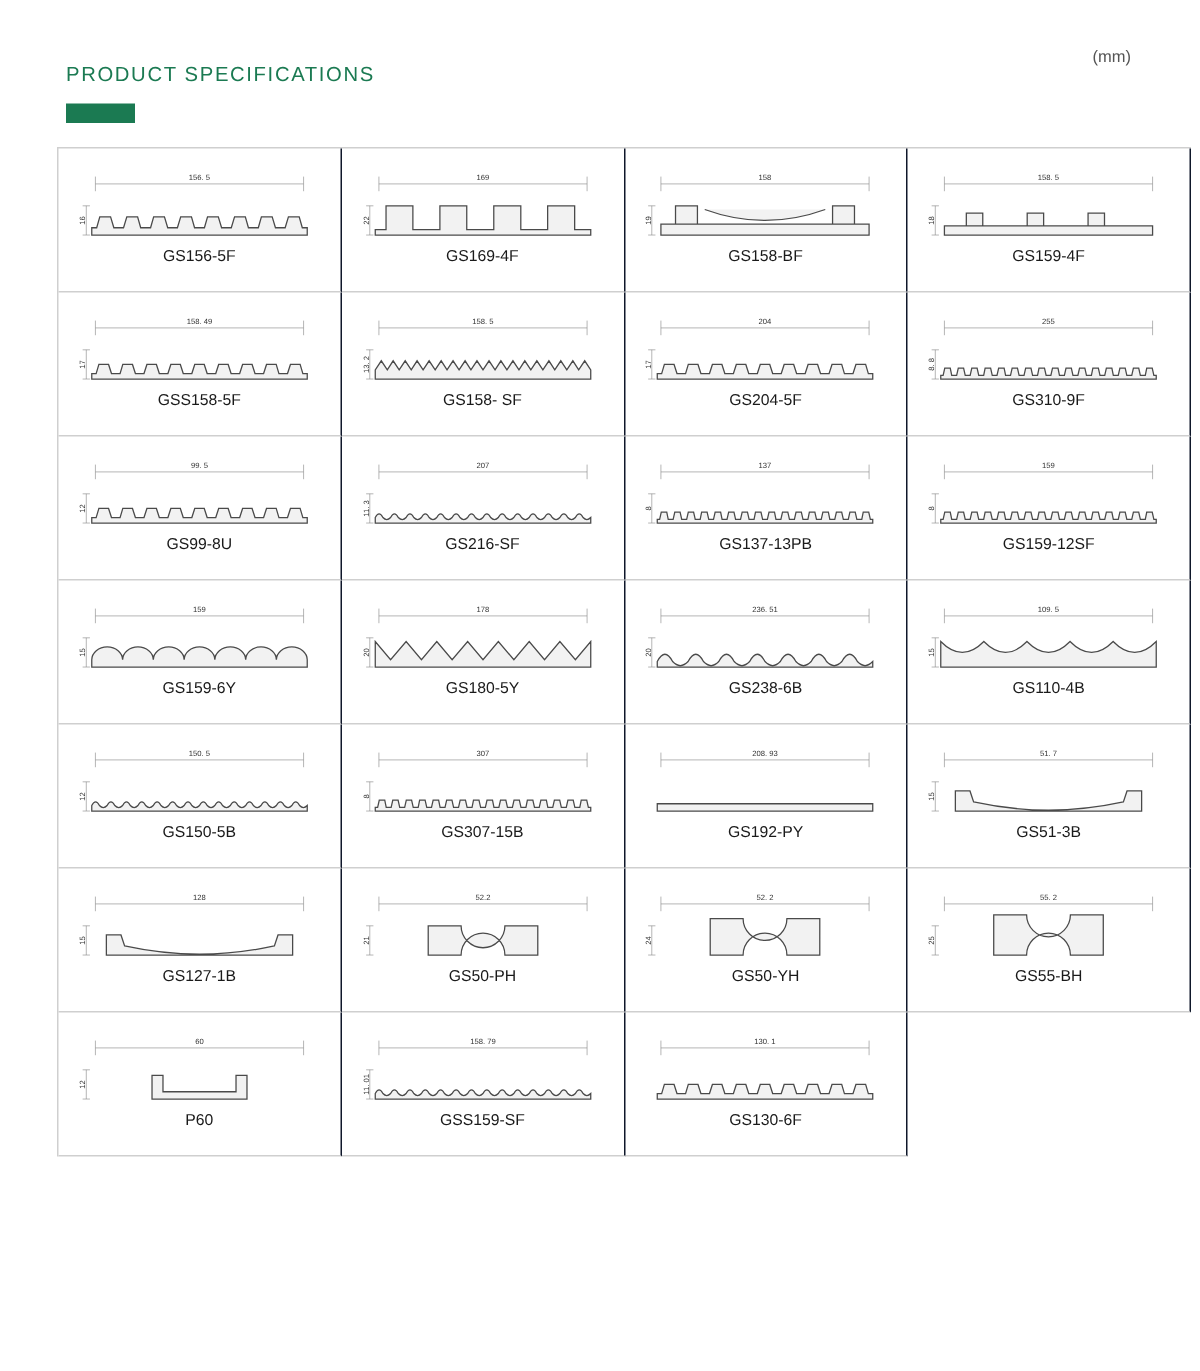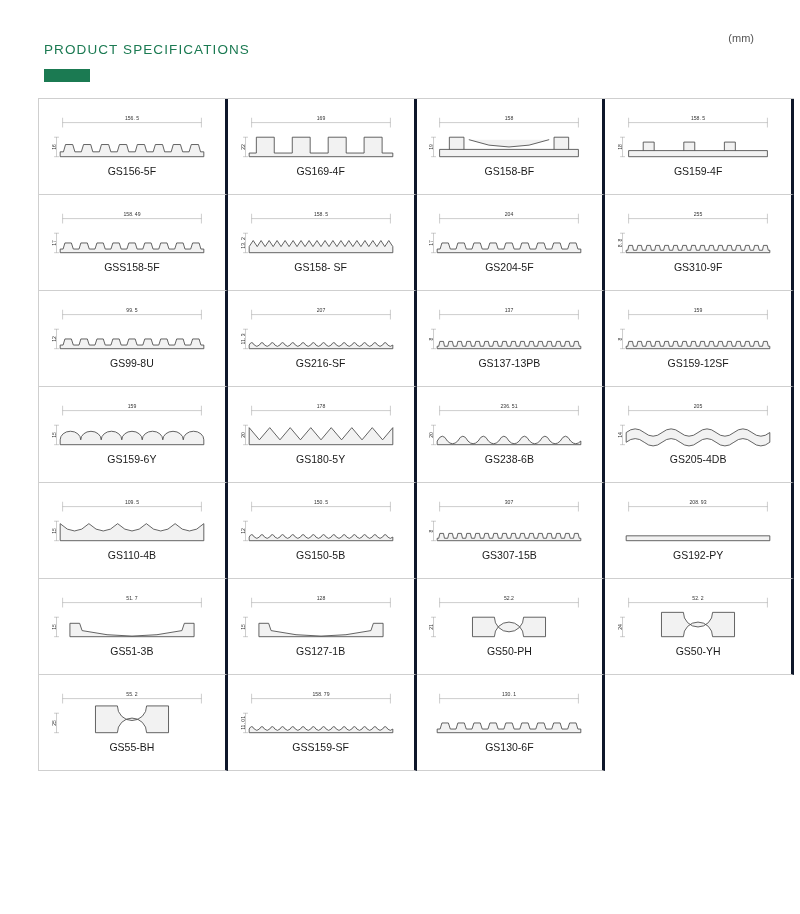--- a/index.html
+++ b/index.html
@@ -40,21 +40,21 @@
   .grid {
     margin: 16px 22px 0 22px;
     border: 1px solid #cfcfcf;
     border-right: none;
     border-bottom: none;
     display: grid;
     grid-template-columns: repeat(4, 1fr);
     width: 756px;
   }
   .cell {
-    border-right: 3px solid #0f172a;
+    border-right: 1px solid #0f172a;
     border-bottom: 1px solid #cfcfcf;
     height: 96px;
     display: flex;
     flex-direction: column;
     align-items: center;
     justify-content: flex-start;
     padding-top: 8px;
     position: relative;
   }
   .figure {
@@ -401,40 +401,20 @@
         <div class="label">GS238-6B</div>
       </div>
       <div class="cell">
         <div class="figure">
           <svg width="170" height="56" viewBox="0 0 130 46">
       <g class="dimline">
       <line x1="8" y1="12" x2="122" y2="12"></line>
       <line x1="8" y1="8" x2="8" y2="16"></line>
       <line x1="122" y1="8" x2="122" y2="16"></line>
     </g>
-            <text class="dim" x="65" y="10" text-anchor="middle">205</text>
-            <g class="dimline">
-        <line x1="3" y1="24" x2="3" y2="40"></line>
-        <line x1="1" y1="24" x2="5" y2="24"></line>
-        <line x1="1" y1="40" x2="5" y2="40"></line>
-      </g>
-            <text class="dim" x="2.5" y="32" text-anchor="middle" transform="rotate(-90 2.5 32)">14</text>
-      <path class="proffill" d="M6 38 L6 30 Q13.4 24 20.8 30 Q28.1 36 35.5 30 Q42.9 24 50.3 30 Q57.6 36 65.0 30 Q72.4 24 79.8 30 Q87.1 36 94.5 30 Q101.9 24 109.3 30 Q116.6 36 124.0 30 L124 38 Q116.6 44 109.3 38 Q101.9 32 94.5 38 Q87.1 44 79.8 38 Q72.4 32 65.0 38 Q57.6 44 50.3 38 Q42.9 32 35.5 38 Q28.1 44 20.8 38 Q13.4 32 6.0 38 Z"></path>
-    </svg>
-        </div>
-        <div class="label">GS205-4DB</div>
-      </div>
-      <div class="cell">
-        <div class="figure">
-          <svg width="170" height="56" viewBox="0 0 130 46">
-      <g class="dimline">
-      <line x1="8" y1="12" x2="122" y2="12"></line>
-      <line x1="8" y1="8" x2="8" y2="16"></line>
-      <line x1="122" y1="8" x2="122" y2="16"></line>
-    </g>
             <text class="dim" x="65" y="10" text-anchor="middle">109. 5</text>
             <g class="dimline">
         <line x1="3" y1="24" x2="3" y2="40"></line>
         <line x1="1" y1="24" x2="5" y2="24"></line>
         <line x1="1" y1="40" x2="5" y2="40"></line>
       </g>
             <text class="dim" x="2.5" y="32" text-anchor="middle" transform="rotate(-90 2.5 32)">15</text>
       <path class="proffill" d="M6 40 L6 26 Q17.8 38 29.6 26 Q41.4 38 53.2 26 Q65.0 38 76.8 26 Q88.6 38 100.4 26 Q112.2 38 124.0 26 L124 40 Z"></path>
     </svg>
         </div>
@@ -586,20 +566,40 @@
             <g class="dimline">
         <line x1="3" y1="24" x2="3" y2="40"></line>
         <line x1="1" y1="24" x2="5" y2="24"></line>
         <line x1="1" y1="40" x2="5" y2="40"></line>
       </g>
             <text class="dim" x="2.5" y="32" text-anchor="middle" transform="rotate(-90 2.5 32)">25</text>
       <path class="proffill" d="M35 40 L35 18 L53 18 A8.461538461538462 8.461538461538462 0 1 0 77 18 L95 18 L95 40 L77 40 A8.461538461538462 8.461538461538462 0 1 0 53 40 Z"></path>
     </svg>
         </div>
         <div class="label">GS55-BH</div>
+      </div>
+      <div class="cell">
+        <div class="figure">
+          <svg width="170" height="56" viewBox="0 0 130 46">
+      <g class="dimline">
+      <line x1="8" y1="12" x2="122" y2="12"></line>
+      <line x1="8" y1="8" x2="8" y2="16"></line>
+      <line x1="122" y1="8" x2="122" y2="16"></line>
+    </g>
+            <text class="dim" x="65" y="10" text-anchor="middle">60</text>
+            <g class="dimline">
+        <line x1="3" y1="24" x2="3" y2="40"></line>
+        <line x1="1" y1="24" x2="5" y2="24"></line>
+        <line x1="1" y1="40" x2="5" y2="40"></line>
+      </g>
+            <text class="dim" x="2.5" y="32" text-anchor="middle" transform="rotate(-90 2.5 32)">12</text>
+      <path class="proffill" d="M39 40 L39 27 L45 27 L45 36 L85 36 L85 27 L91 27 L91 40 Z"></path>
+    </svg>
+        </div>
+        <div class="label">P60</div>
       </div>
       <div class="cell">
         <div class="figure">
           <svg width="170" height="56" viewBox="0 0 130 46">
       <g class="dimline">
       <line x1="8" y1="12" x2="122" y2="12"></line>
       <line x1="8" y1="8" x2="8" y2="16"></line>
       <line x1="122" y1="8" x2="122" y2="16"></line>
     </g>
             <text class="dim" x="65" y="10" text-anchor="middle">158. 79</text>

